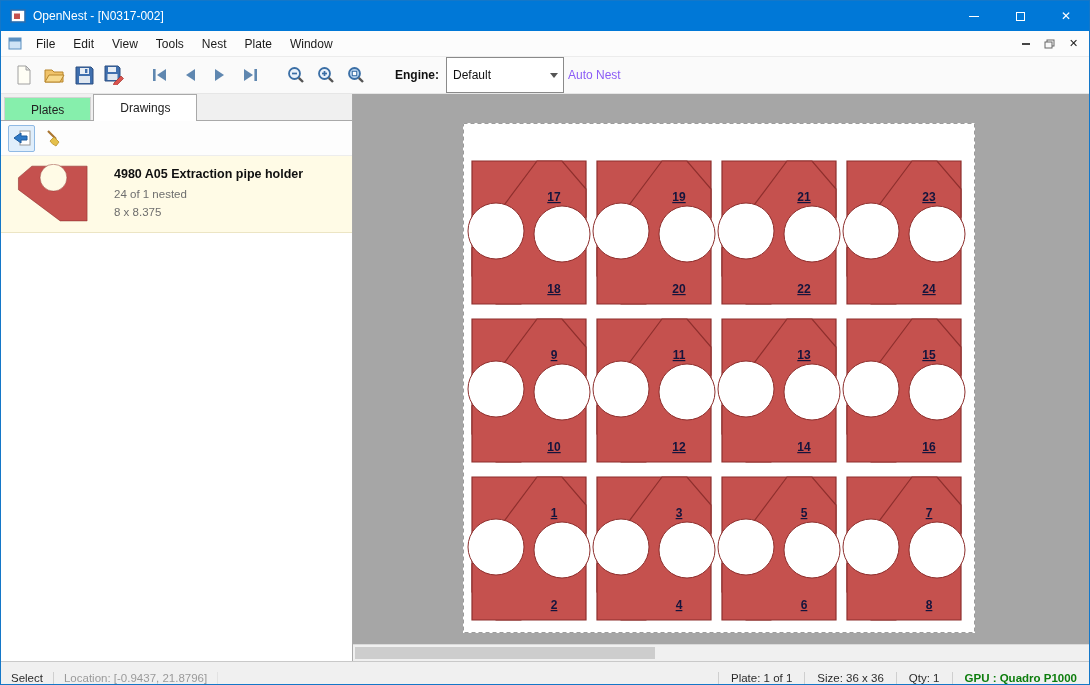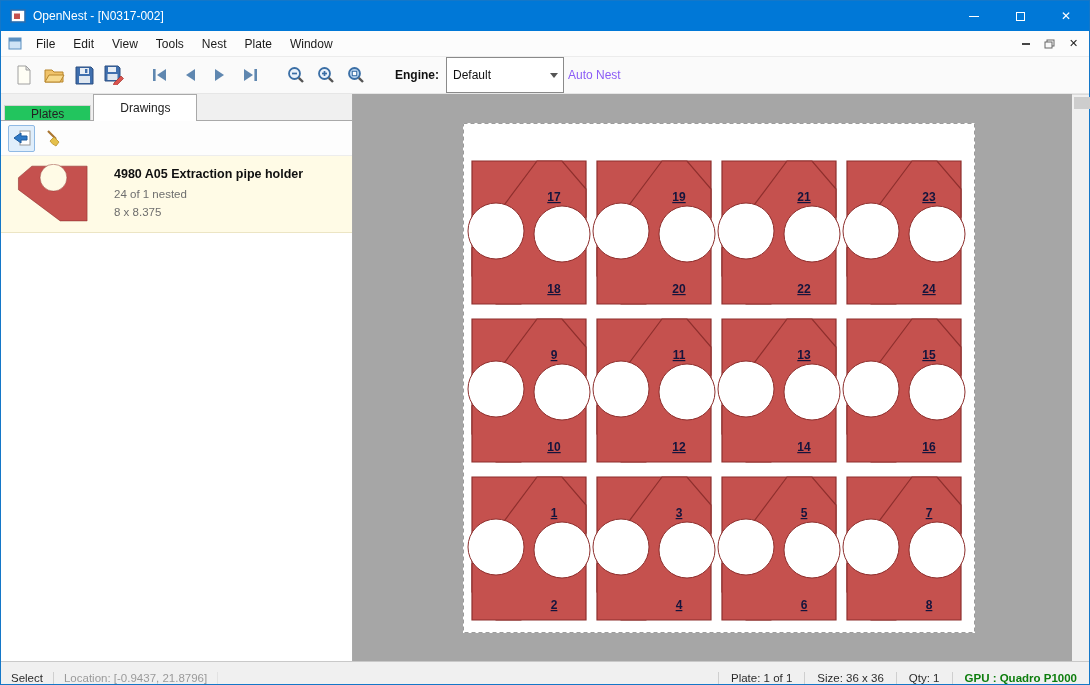--- a/index.html
+++ b/index.html
@@ -33,34 +33,34 @@
   .combo-arrow { width: 18px; display: flex; align-items: center; justify-content: center; }
   .caret-down { width: 0; height: 0; border-left: 4px solid transparent; border-right: 4px solid transparent; border-top: 5px solid #555; }
   .auto-nest { font-size: 12px; color: #8b5cf6; margin-left: 4px; }
 
   
   .main { flex: 1 1 auto; display: flex; min-height: 0; }
 
   
   .left-panel { width: 352px; flex: 0 0 352px; display: flex; flex-direction: column; background: #f0f0f0; border-right: 1px solid #a9a9a9; }
   .tabstrip { height: 27px; display: flex; align-items: flex-end; padding-left: 3px; }
-  .tab { height: 16px; padding: 0 26px; display: flex; align-items: center; font-size: 12px; color: #222; background: #22c55e; border: 1px solid #d3d3d3; border-bottom: none; margin-right: 2px; }
+  .tab { height: 24px; padding: 0 26px; display: flex; align-items: center; font-size: 12px; color: #222; background: #86efac; border: 1px solid #d3d3d3; border-bottom: none; margin-right: 2px; }
   .tab.active { background: #fff; height: 27px; border-color: #a9a9a9; position: relative; z-index: 2; }
   .panel-body { flex: 1; background: #fff; border-top: 1px solid #a9a9a9; margin-top: -1px; display: flex; flex-direction: column; min-height: 0; }
   .panel-toolbar { height: 35px; flex: 0 0 35px; display: flex; align-items: center; gap: 5px; padding: 0 7px; background: #fdfdfd; border-bottom: 1px solid #ededed; }
   .ptool-btn { width: 27px; height: 27px; display: flex; align-items: center; justify-content: center; border: 1px solid transparent; border-radius: 2px; }
   .ptool-btn.highlight { background: #e0eefb; border-color: #8fb9e4; }
   .drawing-item { display: flex; align-items: center; gap: 19px; background: #fffbe6; padding: 8px 10px; border-bottom: 1px solid #ece5c4; }
   .thumb { width: 84px; flex: 0 0 84px; display: flex; justify-content: center; }
   .item-title { font-size: 12.5px; font-weight: 700; color: #101010; margin-bottom: 5px; }
   .item-sub { font-size: 11.5px; color: #6e6e6e; line-height: 1.5; }
   .panel-rest { flex: 1; background: #fff; }
 
   
-  .canvas-col { flex: 1 1 auto; display: flex; flex-direction: row; min-width: 0; }
+  .canvas-col { flex: 1 1 auto; display: flex; flex-direction: column; min-width: 0; }
   .canvas { flex: 1; position: relative; background: #a6a6a6; overflow: hidden; }
   .plate { position: absolute; left: 110px; top: 29px; width: 512px; height: 510px; background: #fff; }
   .hscroll { flex: 0 0 17px; background: #f0f0f0; border-top: 1px solid #dadada; position: relative; }
   .hthumb { position: absolute; left: 2px; top: 2px; height: 12px; width: 300px; background: #cdcdcd; }
 
   
   .statusbar { flex: 0 0 23px; background: #f0f0f0; border-top: 1px solid #c9c9c9; display: flex; align-items: flex-end; font-size: 11.5px; color: #2b2b2b; }
   .sb-mode { display: flex; align-items: center; padding: 0 10px; border-right: 1px solid #cfcfcf; min-width: 50px; }
   .sb-loc { display: flex; align-items: center; padding: 0 10px; color: #9a9a9a; border-right: 1px solid #e2e2e2; }
   .sb-spacer { flex: 1; }

